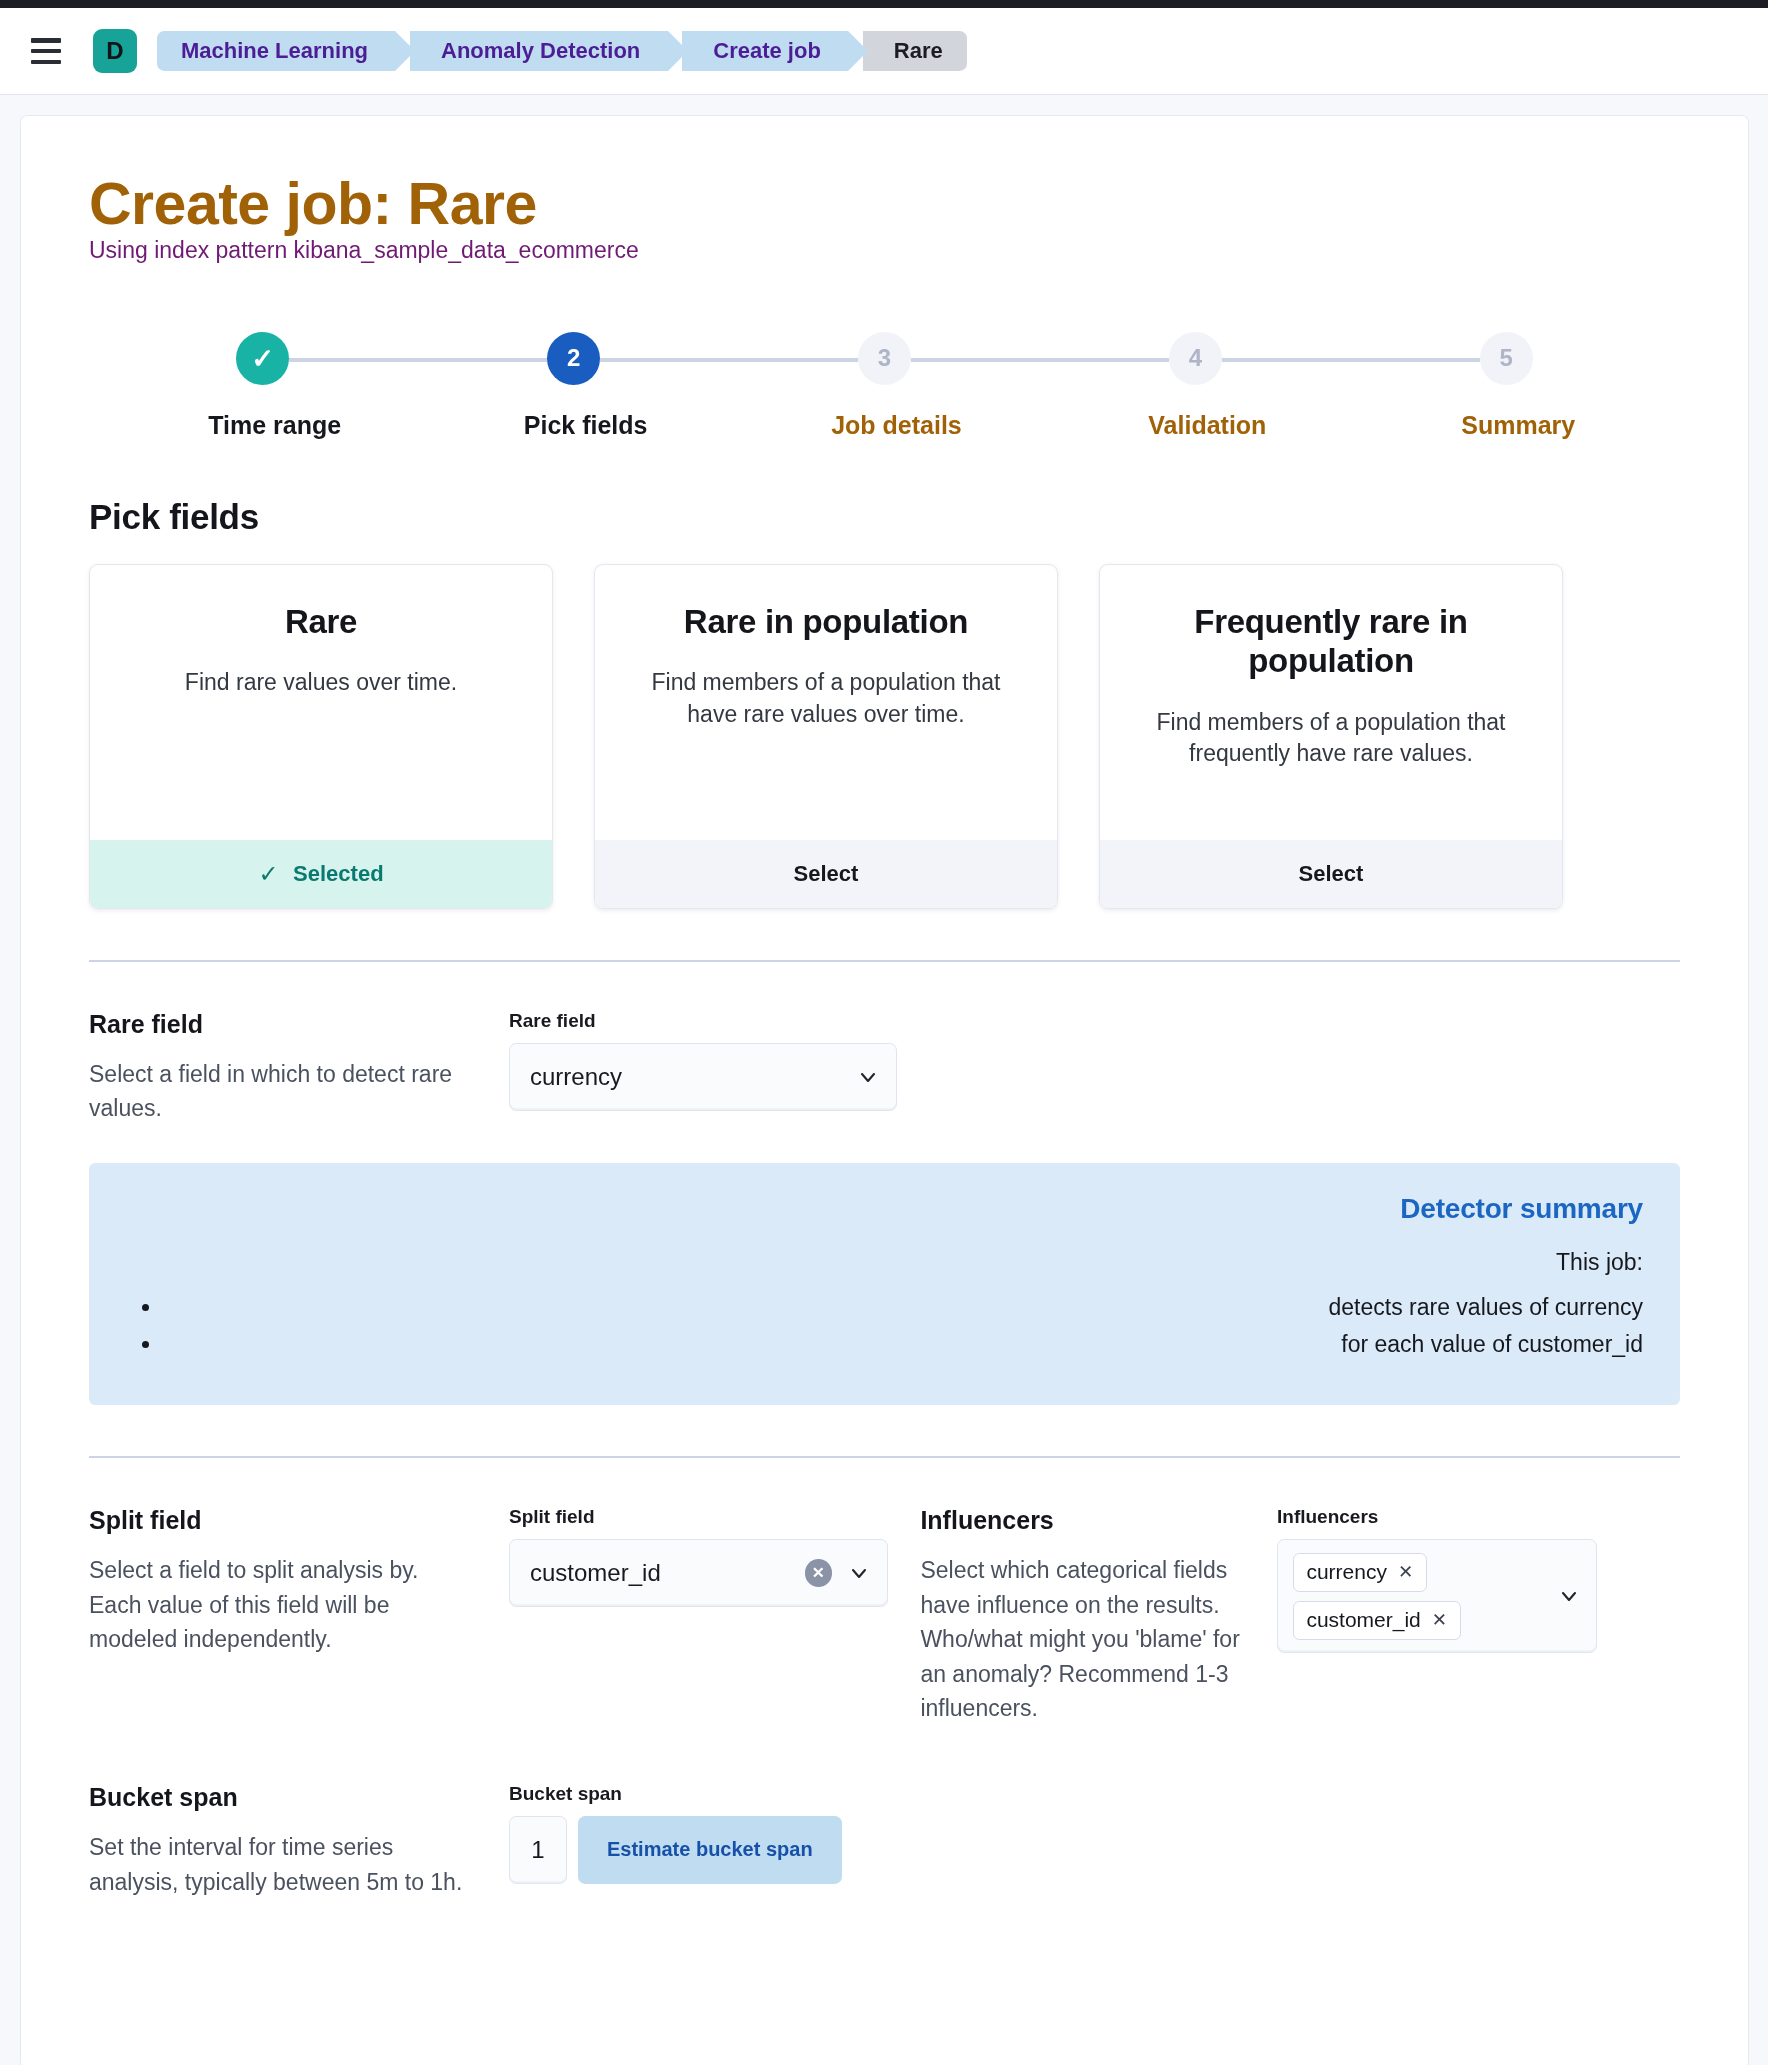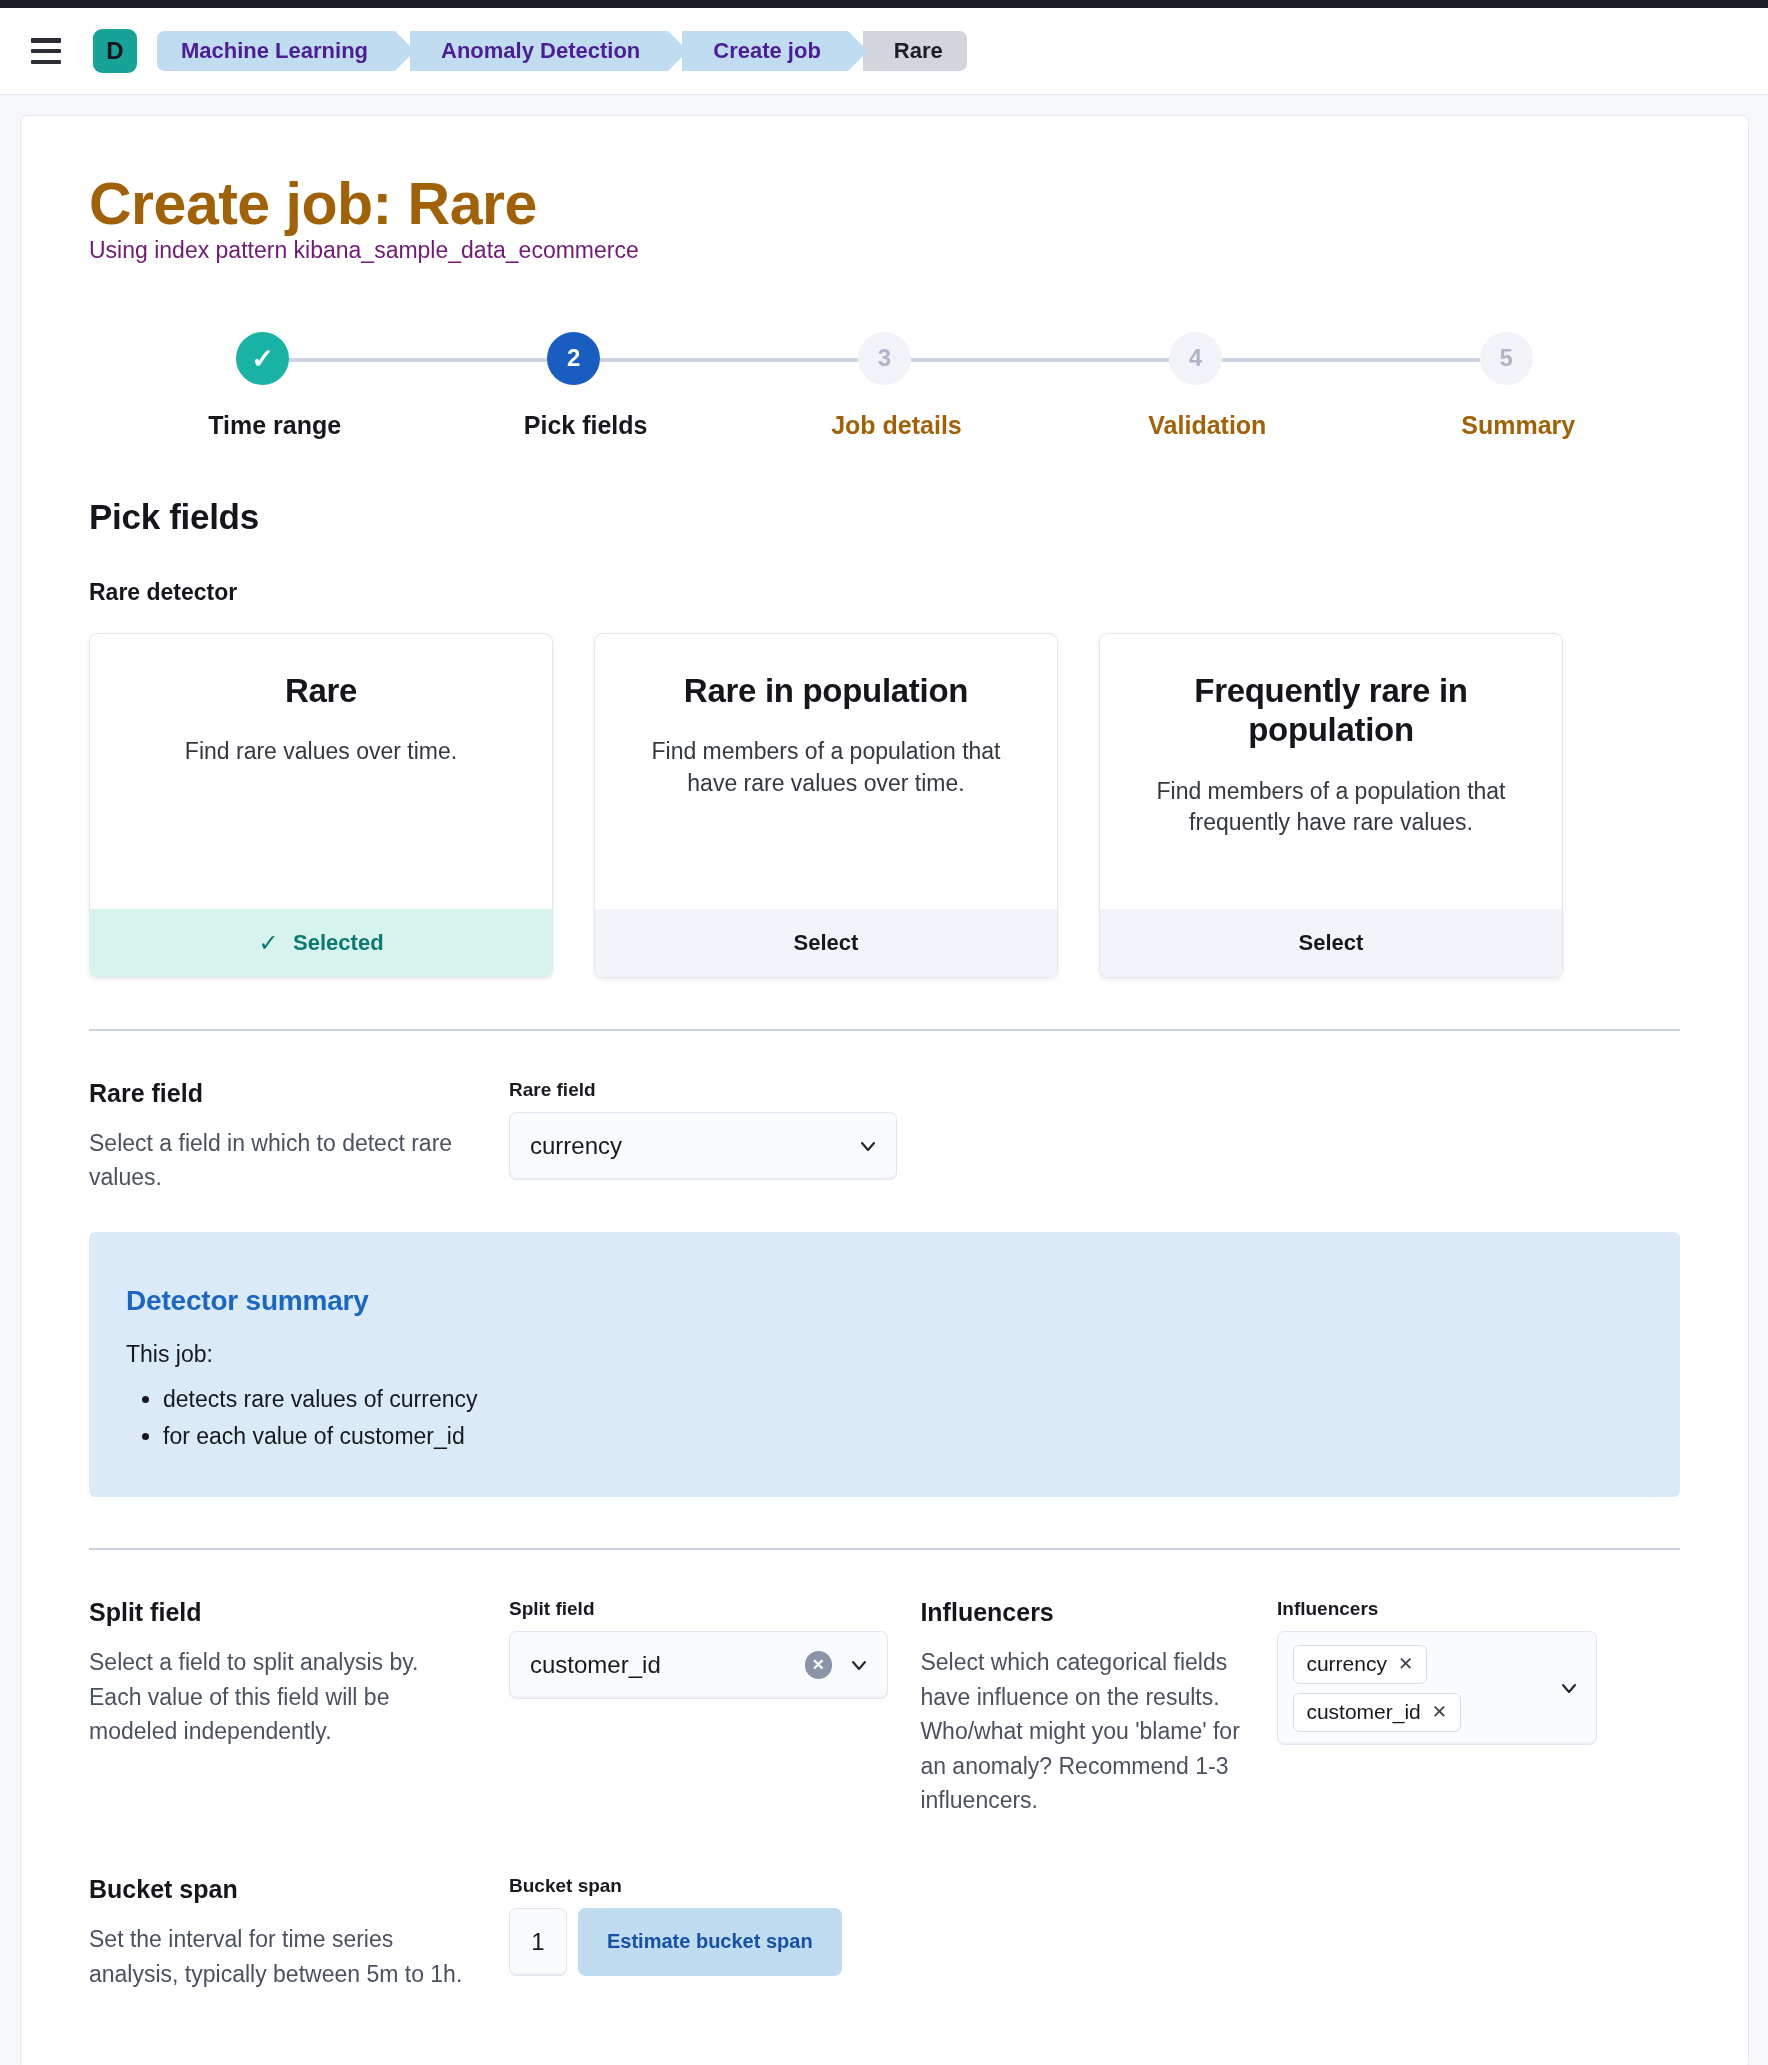--- a/index.html
+++ b/index.html
@@ -312,21 +312,22 @@
     gap: 11px;
     cursor: pointer;
   }
   .pill .x { font-size: 18.3px; color: #3d4250; }
 
   
   .callout {
     background: #dbeaf8;
     border-radius: 6.4px;
     margin-top: 37px;
-    padding: 53px 37px 42px 37px;
+    padding: 30px 37px 42px 37px;
+    text-align: right;
   }
   .callout-title {
     font-size: 28px;
     font-weight: 600;
     color: #1a66c2;
     letter-spacing: -0.2px;
   }
   .callout-lead {
     font-size: 23px;
     color: #16181e;
@@ -427,21 +428,20 @@
 
     <div class="step">
       <div class="step-line left"></div>
       <div class="step-circle todo">5</div>
       <div class="step-label muted">Summary</div>
     </div>
 
   </div>
 
   <h2 class="section-h">Pick fields</h2>
-  <h3 class="sub-h">Rare detector</h3>
 
   <div class="cards">
 
     <div class="card">
       <div class="card-body">
         <div class="card-title">Rare</div>
         <div class="card-desc">Find rare values over time.</div>
       </div>
       <div class="card-footer selected">
         <span class="tick">✓</span>

